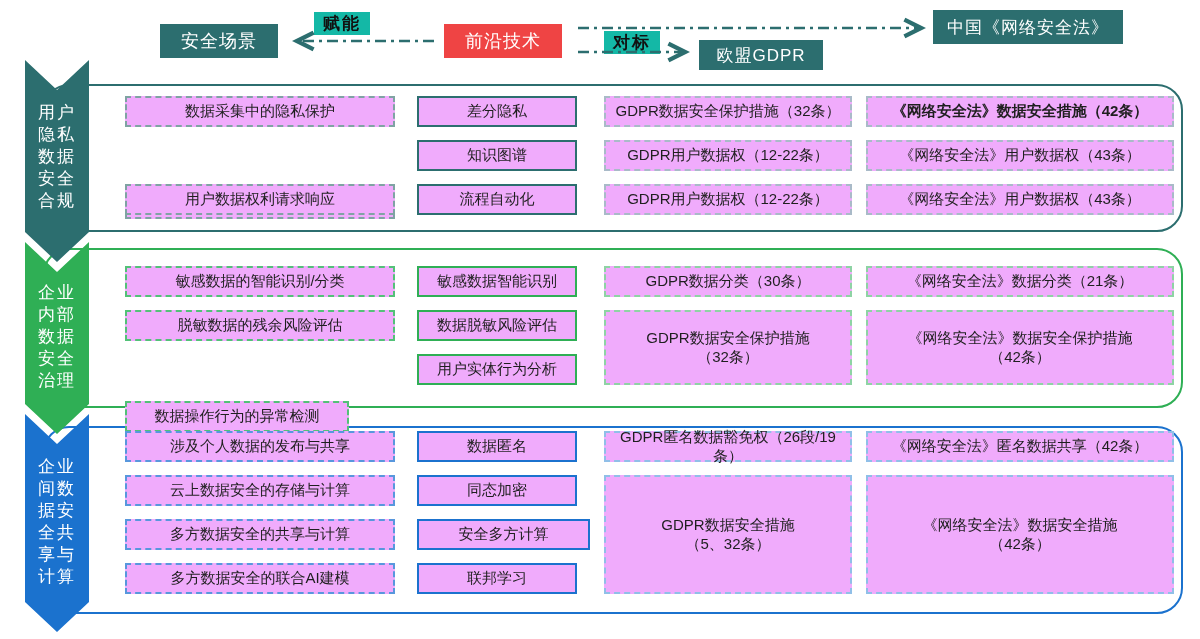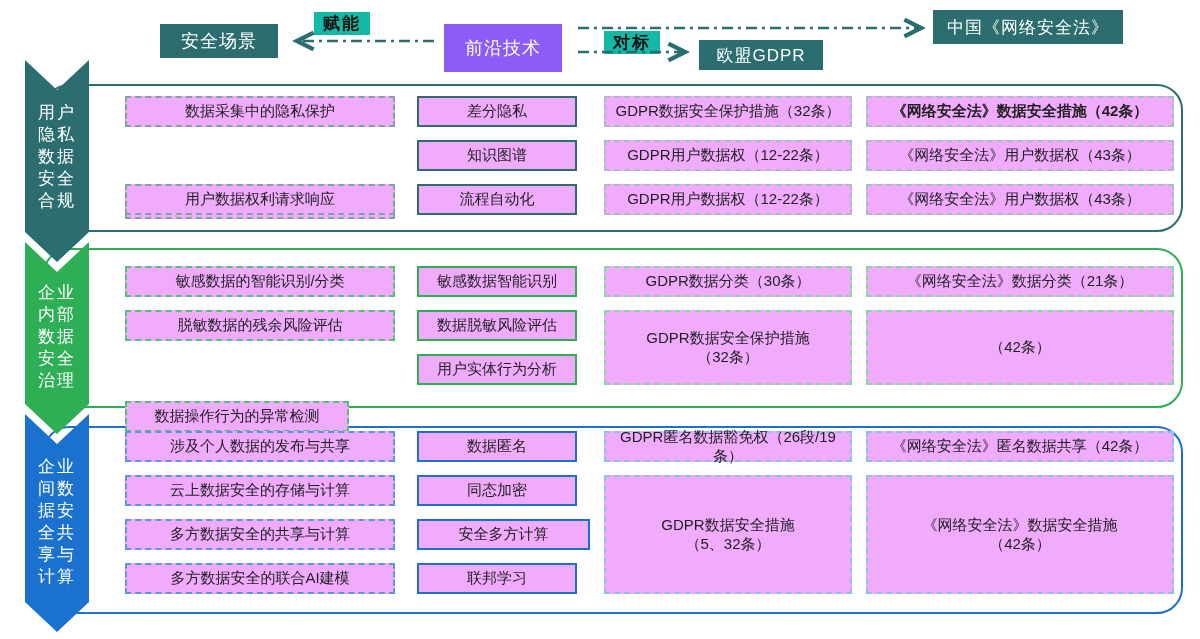--- a/index.html
+++ b/index.html
@@ -47,21 +47,21 @@
       </marker>
     </defs>
     <path d="M434,41 L298,41" stroke="#2C6E6F" stroke-width="2.4" fill="none" stroke-dasharray="11 5 3 5" marker-end="url(#ah)"></path>
     <path d="M578,28 L920,28" stroke="#2C6E6F" stroke-width="2.4" fill="none" stroke-dasharray="11 5 3 5" marker-end="url(#ah)"></path>
     <path d="M578,52 L684,52" stroke="#2C6E6F" stroke-width="2.4" fill="none" stroke-dasharray="11 5 3 5" marker-end="url(#ah)"></path>
   </svg>
 
   <div class="hdr-box" style="left: 160px; top: 24px; width: 118px; height: 34px; background: rgb(44, 110, 111);">
     <span>安全场景</span>
   </div>
-  <div class="hdr-box" style="left: 444px; top: 24px; width: 118px; height: 48px; background: #8b5cf6;">
+  <div class="hdr-box" style="left: 444px; top: 24px; width: 118px; height: 34px; background: #ef4444;">
     <span>前沿技术</span>
   </div>
   <div class="hdr-box" style="left: 699px; top: 40px; width: 124px; height: 30px; font-size: 17px; background: rgb(44, 110, 111);">
     <span>欧盟GDPR</span>
   </div>
   <div class="hdr-box" style="left: 933px; top: 10px; width: 190px; height: 34px; font-size: 17px; background: rgb(44, 110, 111);">
     <span>中国《网络安全法》</span>
   </div>
 
   <div class="arrow-label" style="left:314px;top:12px;width:52px;">赋能</div>
@@ -121,20 +121,21 @@
       <div>GDPR数据分类（30条）</div>
     </div>
     <div class="cell dashed" style="left: 604px; top: 310px; width: 248px; height: 75px; border-color: rgb(142, 211, 164);">
       <div>GDPR数据安全保护措施</div>
       <div>（32条）</div>
     </div>
     <div class="cell dashed" style="left: 866px; top: 266px; width: 308px; height: 31px; border-color: rgb(142, 211, 164);">
       <div>《网络安全法》数据分类（21条）</div>
     </div>
     <div class="cell dashed" style="left: 866px; top: 310px; width: 308px; height: 75px; border-color: rgb(142, 211, 164);">
+      <div>《网络安全法》数据安全保护措施</div>
       <div>（42条）</div>
     </div>
     <div class="band-rect" style="left: 43px; top: 426px; width: 1140px; height: 188px; border-color: rgb(27, 114, 206);"></div>
     <div class="ribbon" style="left: 25px; top: 414px; width: 64px; height: 218px; background: rgb(27, 114, 206);">
       <div class="ribbon-lines" style="top: 42px;">
         <div>企业</div>
         <div>间数</div>
         <div>据安</div>
         <div>全共</div>
         <div>享与</div>

